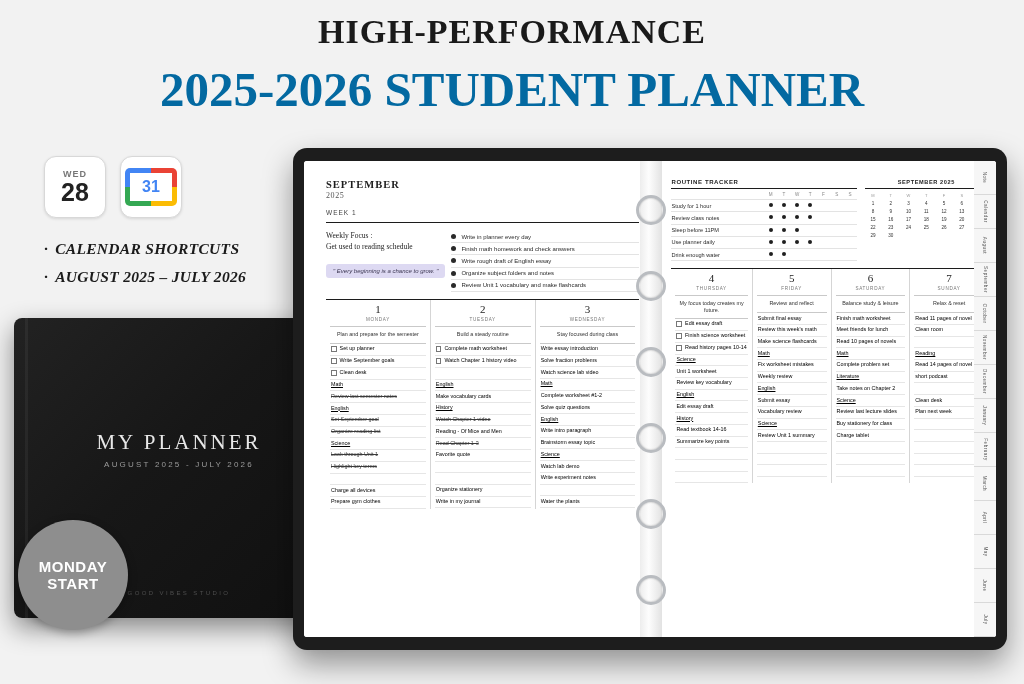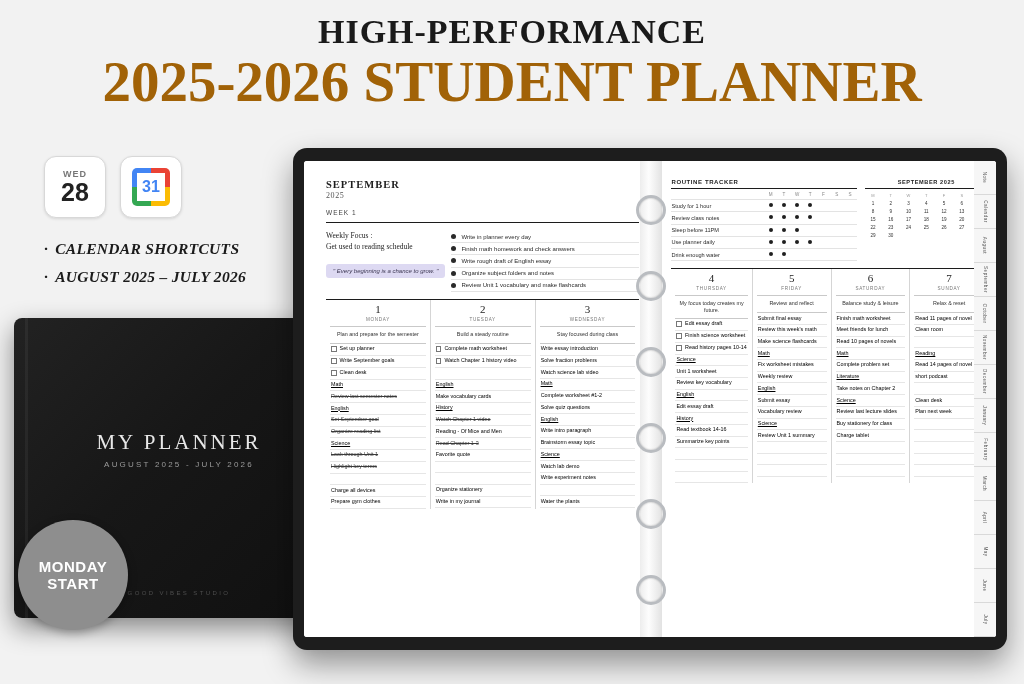--- a/index.html
+++ b/index.html
@@ -18,25 +18,25 @@
     font-family:"Liberation Serif", serif;
     font-weight:bold;
     font-size:34px;
     letter-spacing:1px;
     color:#1a1a1a;
     line-height:1.05;
   }
   .hero-title {
     font-family:"Liberation Serif", serif;
     font-weight:bold;
-    font-size:57px;
+    font-size:49px;
     letter-spacing:0px;
-    color:#a16207;
+    color:#0369a1;
     line-height:1.05;
-    margin-top:2px;
+    margin-top:14px;
   }
 
   
   .left-col { position:absolute; left:44px; top:156px; width:270px; }
 
   .badge-row { display:flex; gap:14px; align-items:flex-start; }
   .date-badge {
     width:62px; height:62px; border-radius:12px;
     background:#fff; border:1px solid #d8d8d8;
     box-shadow:0 1px 3px rgba(0,0,0,.12);
@@ -48,21 +48,21 @@
   }
   .date-badge .dnum { font-size:25px; font-weight:bold; color:#222; line-height:1; }
 
   .gcal-badge {
     width:62px; height:62px; border-radius:12px;
     background:#fff; border:1px solid #d8d8d8;
     box-shadow:0 1px 3px rgba(0,0,0,.12);
     display:flex; align-items:center; justify-content:center;
   }
   .gcal {
-    width:38px; height:38px; position:relative;
+    width:52px; height:38px; position:relative;
     border-radius:5px; overflow:hidden; background:#fff;
   }
   .gcal .q { position:absolute; width:50%; height:50%; }
   .gcal .tl { left:0; top:0; background:#4285f4; }
   .gcal .tr { right:0; top:0; background:#ea4335; }
   .gcal .bl { left:0; bottom:0; background:#34a853; }
   .gcal .br { right:0; bottom:0; background:#fbbc04; }
   .gcal .inner {
     position:absolute; left:5px; top:5px; right:5px; bottom:5px;
     background:#fff; display:flex; align-items:center; justify-content:center;

